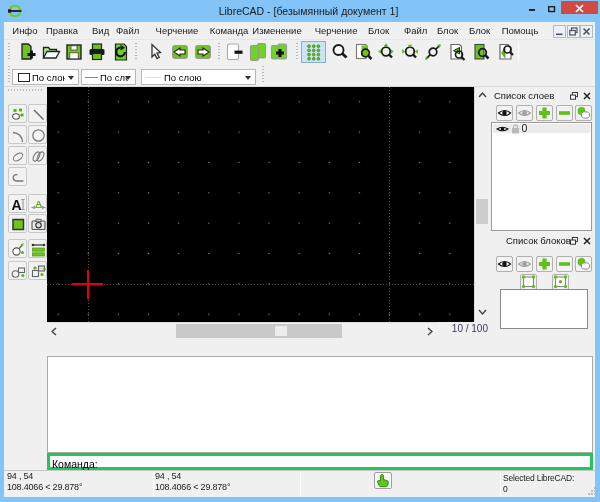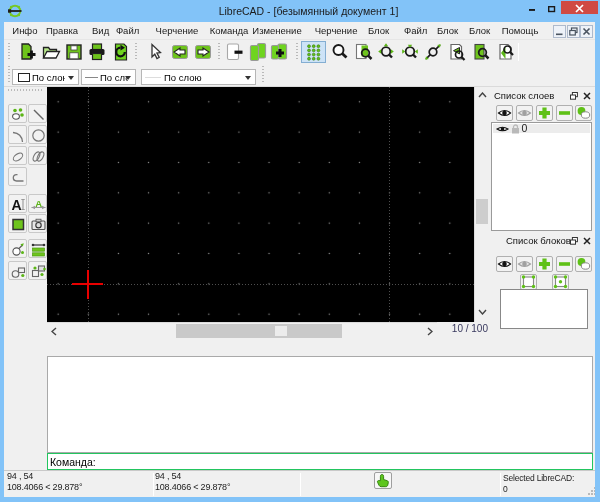--- a/index.html
+++ b/index.html
@@ -43,21 +43,21 @@
 #corner { position:absolute; left:437px; top:322px; width:52px; height:16px; background:#f0f0f0; font-size:10px; color:#39395e; text-align:right; }
 
 #rightdock { position:absolute; left:489px; top:87px; width:106px; height:252px; background:#f0f0f0; }
 .ptitle { position:absolute; font-size:9.5px; color:#111; }
 .pbtn { position:absolute; width:17px; height:16px; background:#f2f2f2; border:1px solid #b0b0b0; border-radius:2px; }
 .pbtn svg { position:absolute; left:0px; top:0px; }
 
 #cmddock { position:absolute; left:46px; top:339px; width:549px; height:131px; background:#f0f0f0; }
 #cmdtitle { position:absolute; left:0; top:1px; width:549px; height:16px; background:#ebebeb; border:1px solid #cfcfcf; font-size:9px; color:#222; }
 #cmdhist { position:absolute; left:1px; top:17px; width:546px; height:97px; background:#fff; border:1px solid #a9a9a9; }
-#cmdrow { position:absolute; left:1px; top:114px; width:546px; height:17px; background:#fff; border:1px solid #22c55e; font-size:10px; color:#000; }
+#cmdrow { position:absolute; left:1px; top:114px; width:546px; height:17px; background:#fff; border:3px solid #22c55e; font-size:10px; color:#000; }
 
 #status { position:absolute; left:4px; top:470px; width:591px; height:27px; background:#f0f0f0; border-top:1px solid #c9c9c9; font-size:8.5px; letter-spacing:-0.2px; color:#222; }
 .ssep { position:absolute; top:2px; width:1px; height:23px; background:#c8c8c8; border-right:1px solid #fff; }
 
 #bleft { position:absolute; left:0; top:22px; width:4px; height:480px; background:#82c3f8; }
 #bright { position:absolute; left:595px; top:22px; width:5px; height:480px; background:#82c3f8; }
 #bbottom { position:absolute; left:0; top:497px; width:600px; height:5px; background:#82c3f8; }
 </style>
 </head>
 <body>

